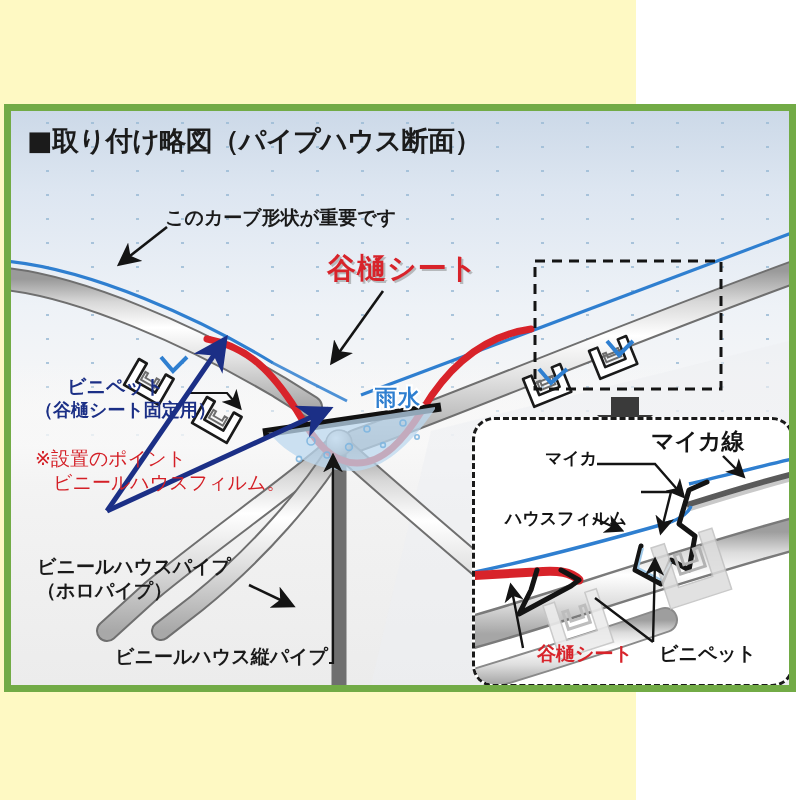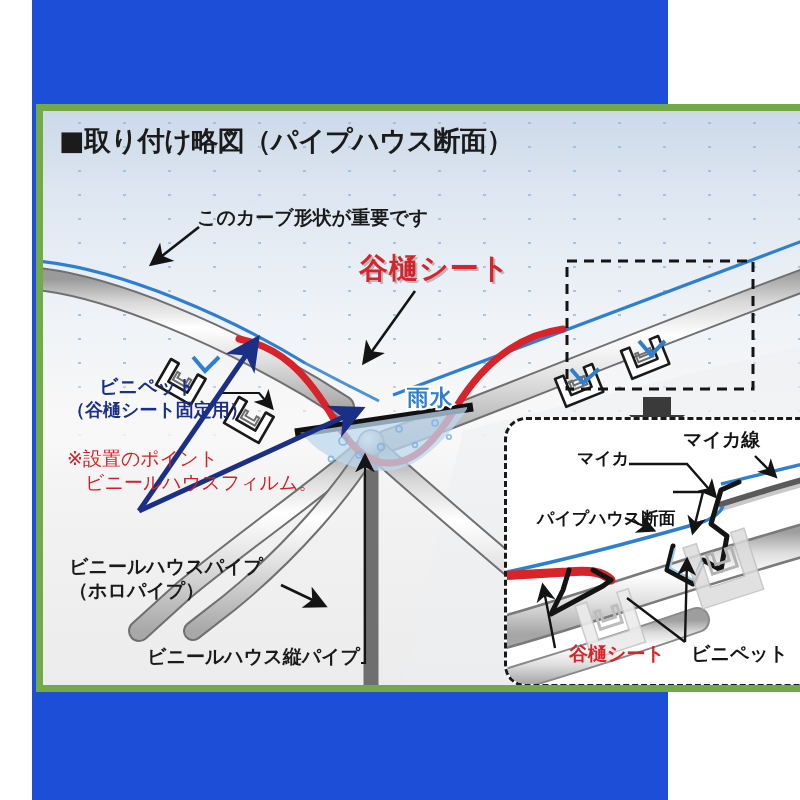--- a/index.html
+++ b/index.html
@@ -1,17 +1,17 @@
 <!DOCTYPE html>
 <html><head>
 <meta charset="utf-8">
 <style>
   html,body{margin:0;padding:0;background:#ffffff;}
   body{width:800px;height:800px;font-family:"DejaVu Sans","Liberation Sans",sans-serif;overflow:hidden;}
-  #stage{position:relative;width:636px;height:800px;background:#1d4ed8;margin-left:32px;}
+  #stage{position:relative;width:636px;height:800px;background:#fef9c3;}
 
   
   #panel{
     position:absolute;left:4px;top:104px;width:792px;height:588px;
     border:7px solid #72ab46;
     box-sizing:border-box;
     background:linear-gradient(180deg,#ccd9e8 0%, #dde6f1 14%, #eef2f7 34%, #f7f7f7 52%, #f2f2f2 70%, #ececec 100%);
     overflow:hidden;
   }
   
@@ -265,20 +265,20 @@
 
         <path d="M122,44 L180,44 L208,76" stroke="#141414" stroke-width="2.4" fill="none" marker-end="url(#iah)"></path>
         <path d="M248,36 L268,56" stroke="#141414" stroke-width="2.4" fill="none" marker-end="url(#iah)"></path>
         <path d="M166,72 L196,72 L186,112" stroke="#141414" stroke-width="2.4" fill="none" marker-end="url(#iah)"></path>
         <path d="M118,98 L146,110" stroke="#141414" stroke-width="2.4" fill="none" marker-end="url(#iah)"></path>
         <path d="M48,228 L40,186 L36,166" stroke="#141414" stroke-width="2.4" fill="none" marker-end="url(#iah)"></path>
         <path d="M178,222 L120,178 M178,222 L180,140" stroke="#141414" stroke-width="2.4" fill="none" marker-end="url(#iah)"></path>
       </svg>
 
       <div class="lbl" style="left:70px;top:28px;font-size:17px;">マイカ</div>
-      <div class="lbl" style="left:176px;top:8px;font-size:19px;">マイカ線</div>
-      <div class="lbl" style="left:30px;top:88px;font-size:17px;">パイプハウス断面</div>
+      <div class="lbl" style="left:176px;top:8px;font-size:23px;">マイカ線</div>
+      <div class="lbl" style="left:30px;top:88px;font-size:17px;">ハウスフィルム</div>
       <div class="lbl" style="left:62px;top:222px;font-size:19px;color:#d8232a;">谷樋シート</div>
       <div class="lbl" style="left:184px;top:222px;font-size:19px;">ビニペット</div>
     </div>
 
   </div>
 </div>
 
 </body></html>

